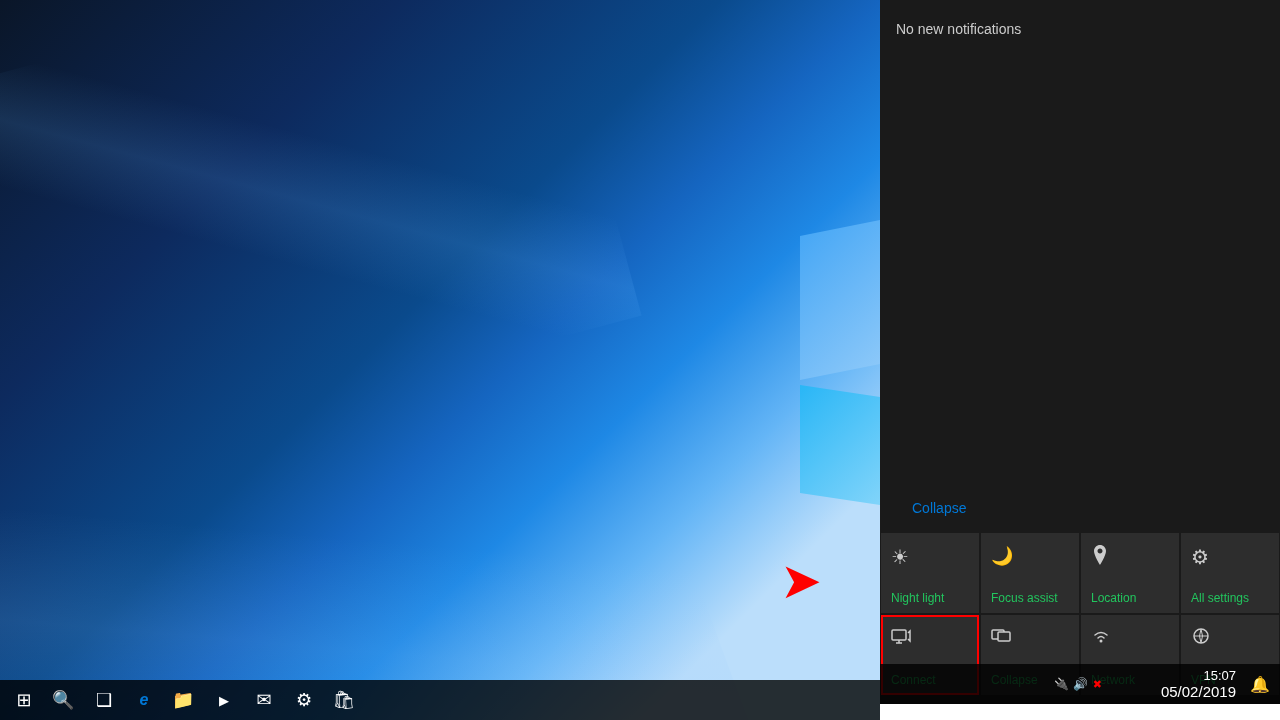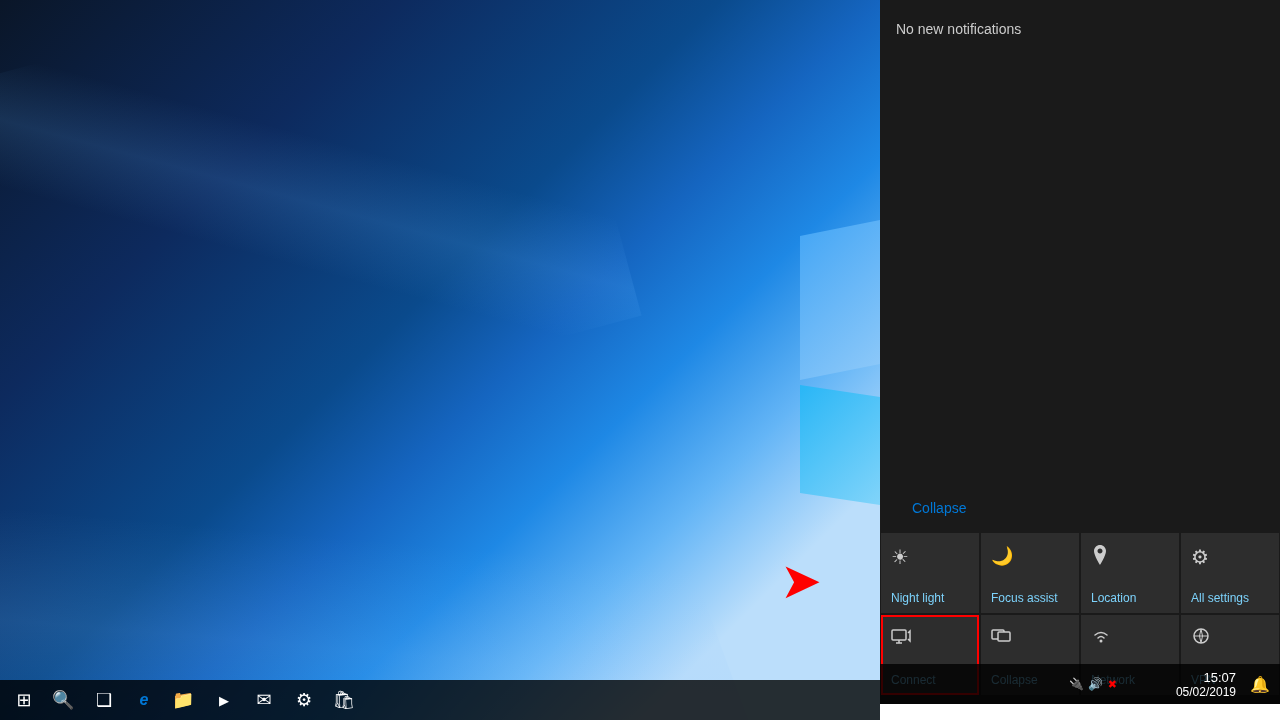--- a/index.html
+++ b/index.html
@@ -170,21 +170,21 @@
     .qa-tile-icon {
       position: absolute;
       top: 12px;
       left: 10px;
       font-size: 20px;
       color: #ccc;
     }
 
     .qa-tile-label {
       font-size: 12px;
-      color: #7dd3fc;
+      color: #22c55e;
       margin-top: 4px;
     }
 
     
     #taskbar-right {
       position: absolute;
       bottom: 0;
       right: 0;
       width: 400px;
       height: 40px;
@@ -214,21 +214,21 @@
       margin-left: 43px;
     }
 
     .clock-time {
       font-size: 13px;
       color: white;
       display: block;
     }
 
     .clock-date {
-      font-size: 12px;
+      font-size: 15px;
       color: white;
       display: block;
     }
 
     .notif-btn {
       width: 32px;
       height: 40px;
       display: flex;
       align-items: center;
       justify-content: center;

